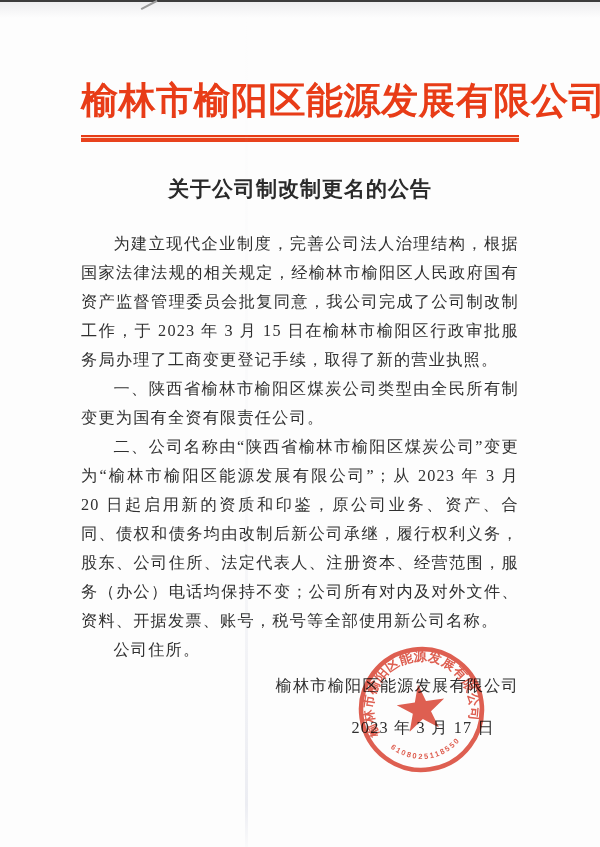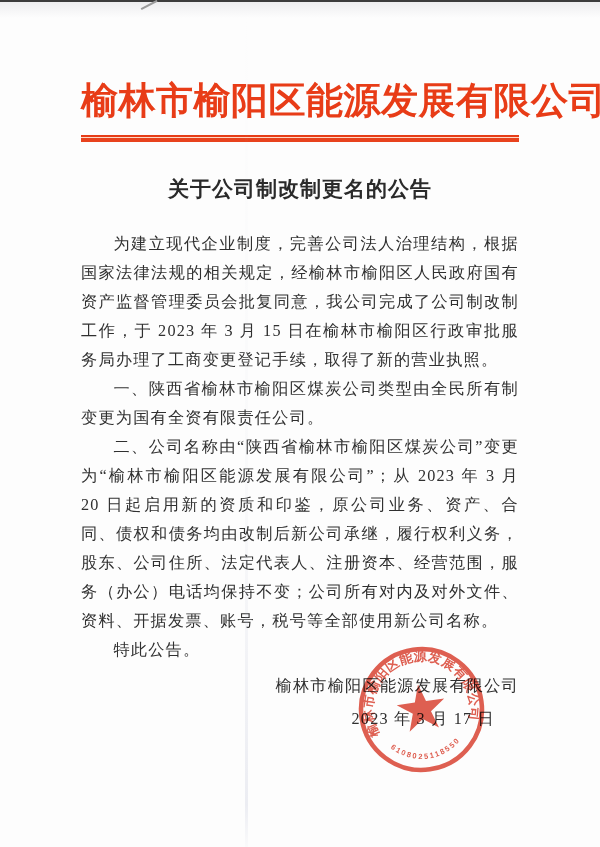--- a/index.html
+++ b/index.html
@@ -98,21 +98,21 @@
   .sig-block {
     margin-top: 7px;
     text-align: right;
     font-size: 16.2px;
     line-height: 29px;
     color: #303030;
     letter-spacing: 1.2px;
   }
   .sig-date {
     padding-right: 24px;
-    margin-top: 4px;
+    margin-top: 13px;
   }
   .seal {
     position: absolute;
     left: 353px;
     top: 641px;
     width: 137px;
     height: 137px;
     mix-blend-mode: multiply;
     pointer-events: none;
   }
@@ -132,21 +132,21 @@
     <div class="letterhead">榆林市榆阳区能源发展有限公司</div>
 
     <div class="red-rule"></div>
 
     <h1 class="doc-title">关于公司制改制更名的公告</h1>
 
     <div class="body-text">
       <p>为建立现代企业制度，完善公司法人治理结构，根据国家法律法规的相关规定，经榆林市榆阳区人民政府国有资产监督管理委员会批复同意，我公司完成了公司制改制工作，于 2023 年 3 月 15 日在榆林市榆阳区行政审批服务局办理了工商变更登记手续，取得了新的营业执照。</p>
       <p>一、陕西省榆林市榆阳区煤炭公司类型由全民所有制变更为国有全资有限责任公司。</p>
       <p>二、公司名称由“陕西省榆林市榆阳区煤炭公司”变更为“榆林市榆阳区能源发展有限公司”；从 2023 年 3 月 20 日起启用新的资质和印鉴，原公司业务、资产、合同、债权和债务均由改制后新公司承继，履行权利义务，股东、公司住所、法定代表人、注册资本、经营范围，服务（办公）电话均保持不变；公司所有对内及对外文件、资料、开据发票、账号，税号等全部使用新公司名称。</p>
-      <p>特此公告。</p>
+      <p>公司住所。</p>
     </div>
 
     <div class="sig-block">
       <div class="sig-name">榆林市榆阳区能源发展有限公司</div>
       <div class="sig-date">2023 年 3 月 17 日</div>
     </div>
 
   </div>
 
   <svg class="seal" viewBox="-68 -68 136 136" xmlns="http://www.w3.org/2000/svg">

